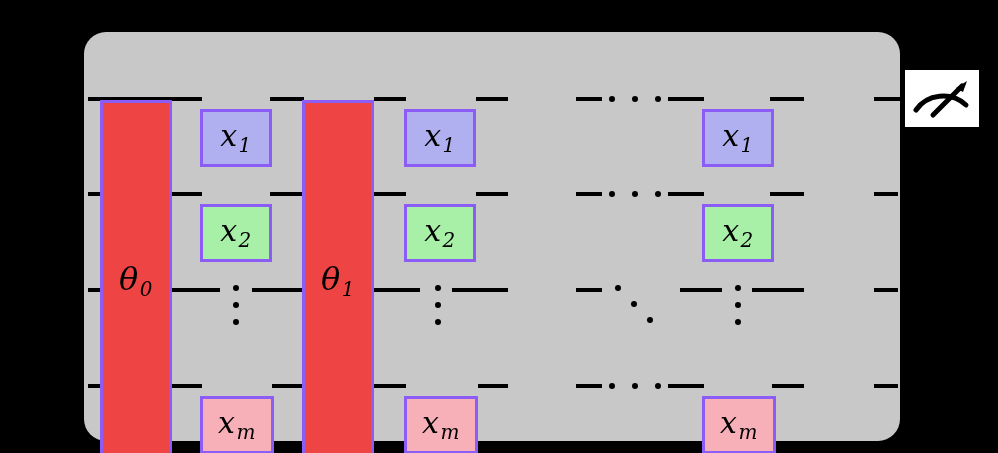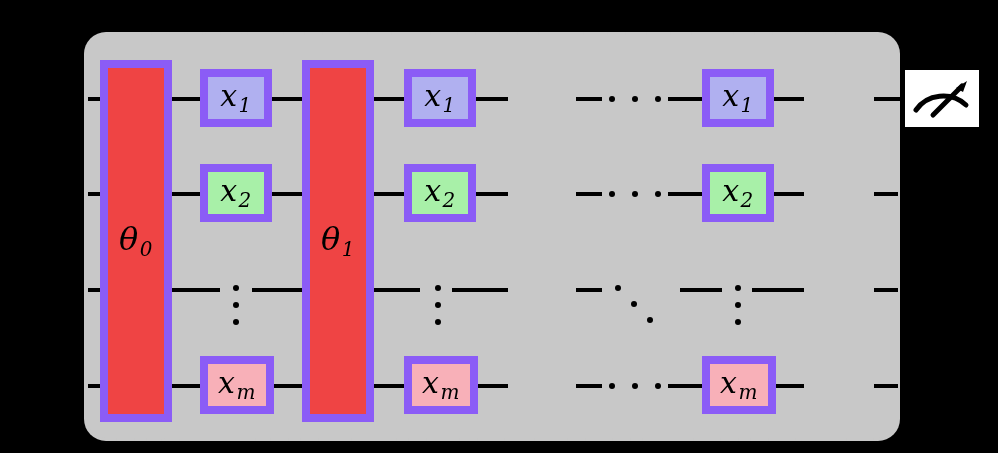--- a/index.html
+++ b/index.html
@@ -39,25 +39,26 @@
   .wire {
     position: absolute;
     height: 4px;
     background: #000000;
   }
 
   
   .gate {
     position: absolute;
     box-sizing: border-box;
-    border: 8px solid #8b5cf6;
+    border: 3px solid #8b5cf6;
     display: flex;
     align-items: center;
     justify-content: center;
     line-height: 1;
+    margin-top: 40px;
   }
   .gate-label {
     font-family: "DejaVu Serif", "Liberation Serif", serif;
     font-style: italic;
     font-size: 30px;
     color: #000000;
     white-space: nowrap;
     letter-spacing: 0.5px;
   }
   .gate-label .sub {

